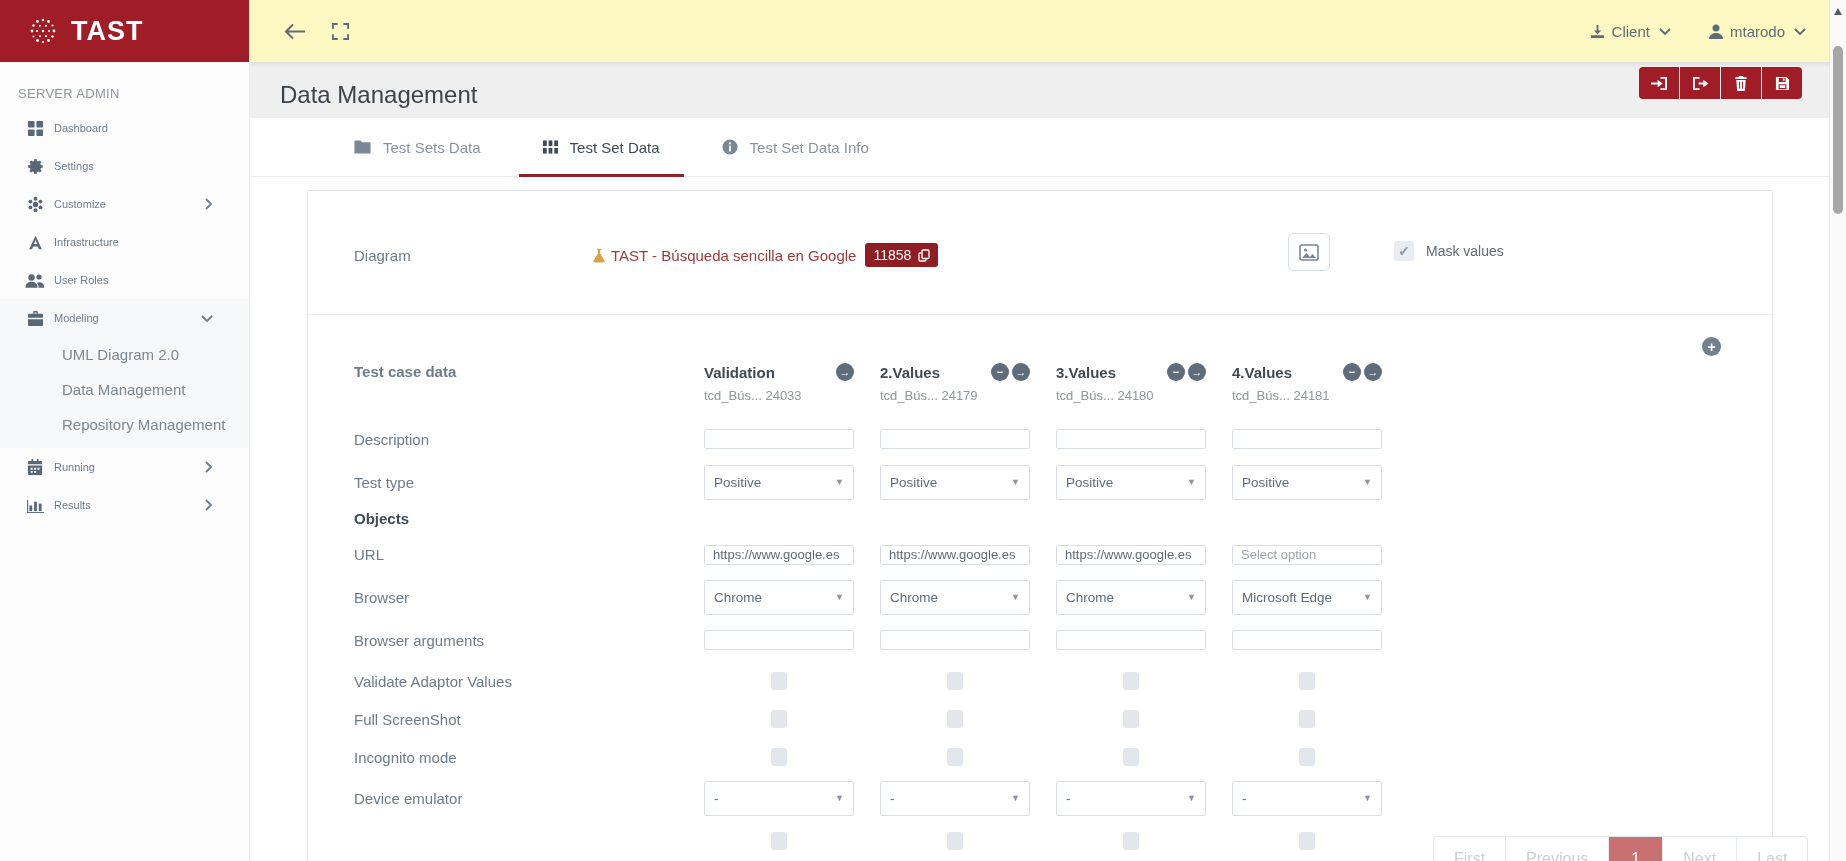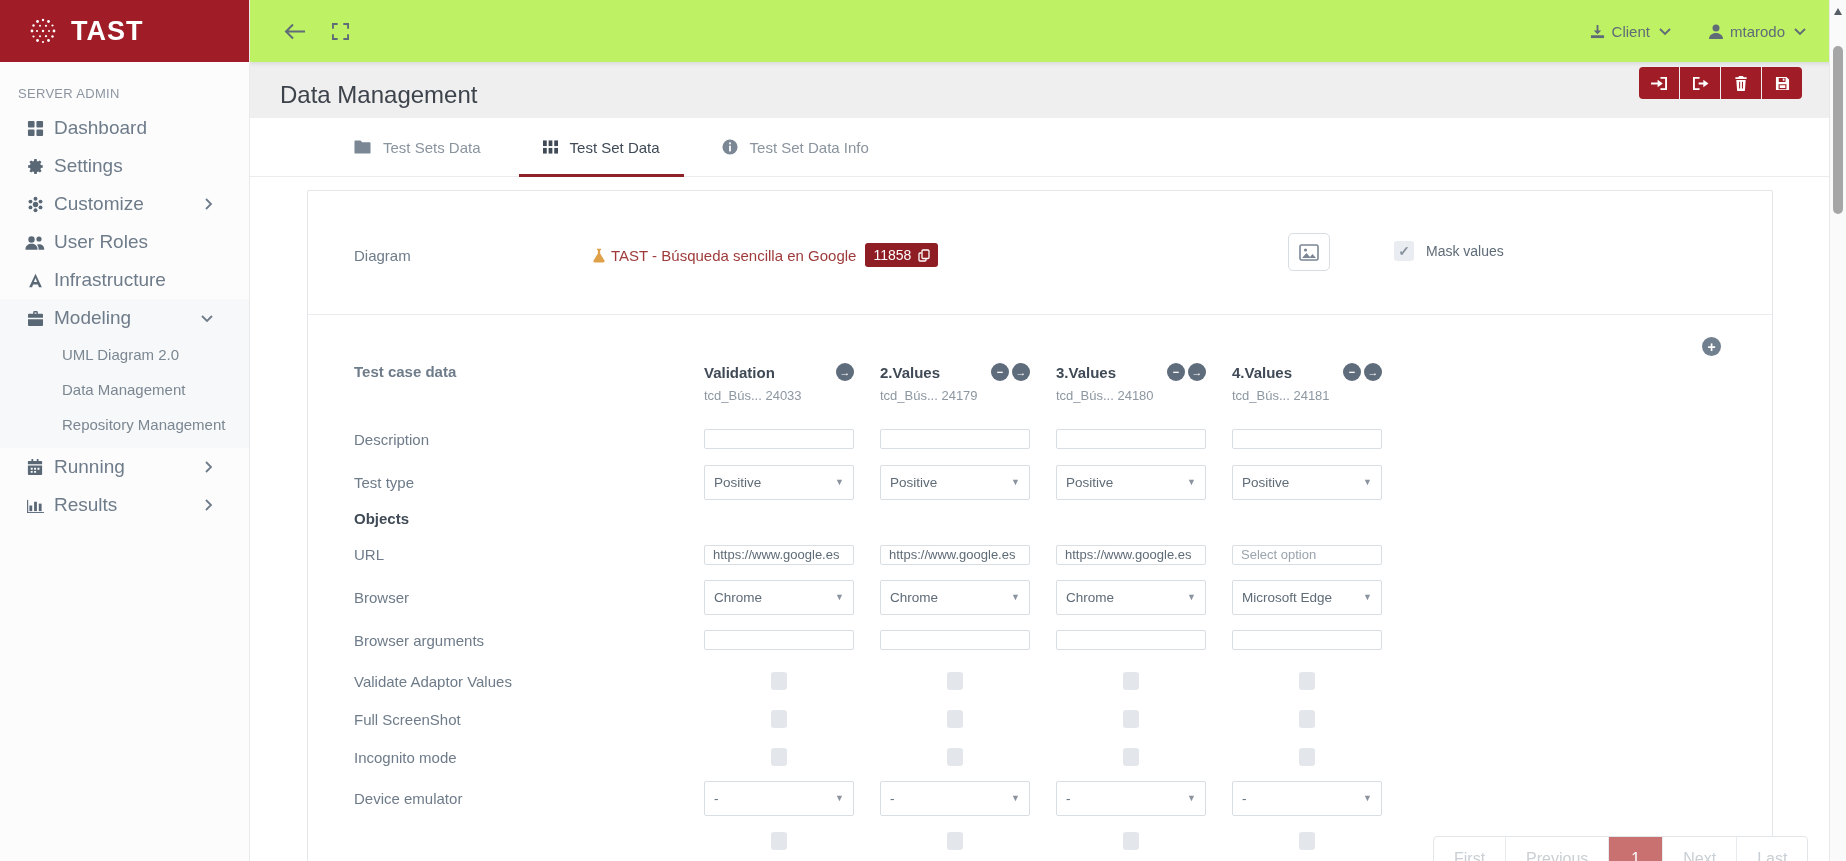--- a/index.html
+++ b/index.html
@@ -5,29 +5,29 @@
   * { margin:0; padding:0; box-sizing:border-box; }
   html,body { width:1846px; height:861px; overflow:hidden; }
   body { font-family:"Liberation Sans", sans-serif; background:#efeff0; color:#5f6b77; }
   .app { display:flex; width:100%; height:100%; position:relative; }
 
   
   .sidebar { width:250px; flex:0 0 250px; background:#fcfcfd; border-right:1px solid #e9eaec; z-index:3; }
   .logo { height:62px; background:var(--brand,#a01c26); display:flex; align-items:center; gap:12px; padding-left:27px; }
   .logo-text { color:#fff; font-size:27px; font-weight:bold; letter-spacing:1px; }
   .side-section { color:#8d96a0; font-size:13px; padding:24px 0 8px 18px; letter-spacing:.3px; }
-  .side-item { display:flex; align-items:center; height:38px; padding:0 36px 0 25px; color:#6e7b89; font-size:19px; cursor:pointer; }
+  .side-item { display:flex; align-items:center; height:38px; padding:0 36px 0 25px; color:#6e7b89; font-size:11px; cursor:pointer; }
   .side-item .icon { width:20px; margin-right:9px; color:#5a6876; display:flex; align-items:center; justify-content:center; }
   .side-item .chev { margin-left:auto; color:#6e7b89; display:flex; }
   .side-sub { display:flex; align-items:center; height:35px; padding-left:62px; color:#7b8792; font-size:15px; cursor:pointer; }
   .modeling-block { background:#f7f8f9; padding-bottom:6px; }
 
   
   .main { flex:1; display:flex; flex-direction:column; min-width:0; }
-  .topbar { height:62px; background:#bef264; box-shadow:0 2px 4px rgba(0,0,0,.09); display:flex; align-items:center; padding:0 40px 0 34px; position:relative; z-index:2; }
+  .topbar { height:62px; background:#fef9c3; box-shadow:0 2px 4px rgba(0,0,0,.09); display:flex; align-items:center; padding:0 40px 0 34px; position:relative; z-index:2; }
   .tb-icon { color:#5f6b77; display:flex; cursor:pointer; }
   .tb-gap { width:26px; }
   .tb-right { margin-left:auto; display:flex; align-items:center; gap:38px; }
   .tb-menu { display:flex; align-items:center; gap:7px; color:#5f6b77; font-size:15px; cursor:pointer; }
   .tb-menu .cvd { display:flex; margin-left:2px; color:#5f6b77; }
 
   .content { flex:1; position:relative; }
   .title-row { padding:19px 0 0 30px; }
   .page-title { font-size:24px; color:#3d434b; }
   .toolbar { position:absolute; top:5px; right:44px; display:flex; gap:1px; }
@@ -166,36 +166,36 @@
           </span>
           <span class="side-label">Customize</span>
           <span class="chev">
             <svg width="9" height="12" viewBox="0 0 8 12" fill="none" stroke="currentColor" stroke-width="1.8">
               <path d="M1.5 1l5 5-5 5"></path>
             </svg>
           </span>
         </div>
         <div class="side-item">
           <span class="icon">
+            <svg width="15" height="15" viewBox="0 0 16 16" fill="currentColor">
+              <path d="M8 .8L1.2 15.2h3.1l1.2-2.9h5l1.2 2.9h3.1zM6.3 9.6L8 5.2l1.7 4.4z"></path>
+            </svg>
+          </span>
+          <span class="side-label">Infrastructure</span>
+        </div>
+        <div class="side-item">
+          <span class="icon">
             <svg width="20" height="15" viewBox="0 0 20 15" fill="currentColor">
               <circle cx="6.5" cy="4.5" r="3.2"></circle>
               <circle cx="14" cy="4" r="2.6"></circle>
               <path d="M.5 14c0-3.2 2.7-5.2 6-5.2s6 2 6 5.2v.8h-12z"></path>
               <path d="M13.6 14.8v-.8c0-1.8-.7-3.2-1.8-4.2.7-.3 1.4-.5 2.2-.5 2.9 0 5.2 1.8 5.2 4.7v.8z"></path>
             </svg>
           </span>
           <span class="side-label">User Roles</span>
-        </div>
-        <div class="side-item">
-          <span class="icon">
-            <svg width="15" height="15" viewBox="0 0 16 16" fill="currentColor">
-              <path d="M8 .8L1.2 15.2h3.1l1.2-2.9h5l1.2 2.9h3.1zM6.3 9.6L8 5.2l1.7 4.4z"></path>
-            </svg>
-          </span>
-          <span class="side-label">Infrastructure</span>
         </div>
         <div class="modeling-block">
           <div class="side-item">
             <span class="icon">
               <svg width="17" height="15" viewBox="0 0 18 16" fill="currentColor">
                 <path d="M6.5 3V1.4C6.5.6 7.1 0 7.9 0h2.2c.8 0 1.4.6 1.4 1.4V3H16a1 1 0 0 1 1 1v3.2H1V4a1 1 0 0 1 1-1h4.5zM8 1.5V3h2V1.5H8zM1 8.7h16V15a1 1 0 0 1-1 1H2a1 1 0 0 1-1-1V8.7z"></path>
               </svg>
             </span>
             <span class="side-label">Modeling</span>
             <span class="chev">

